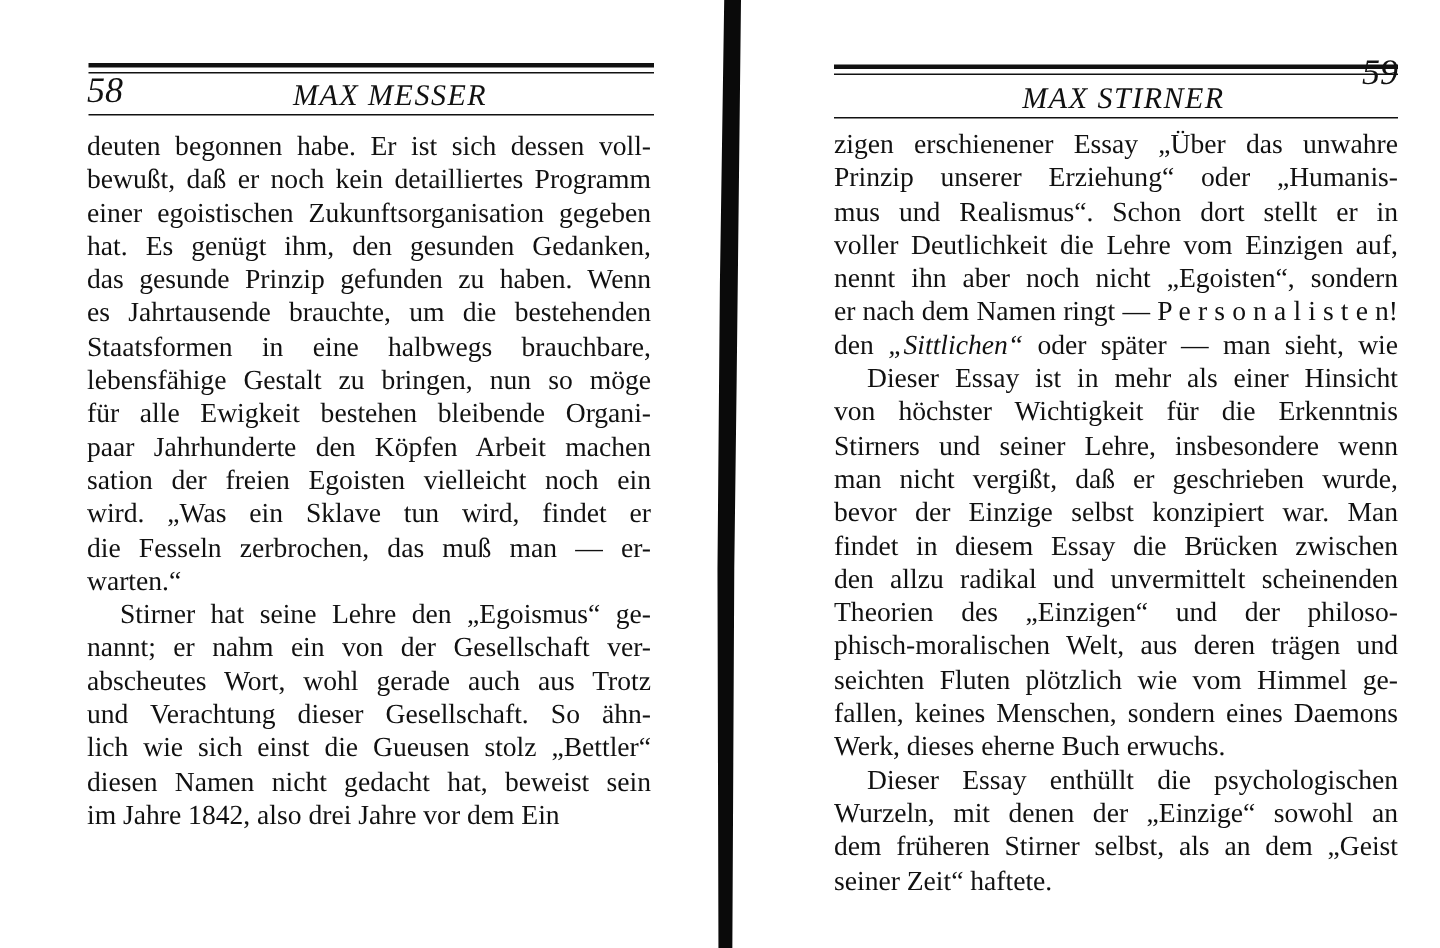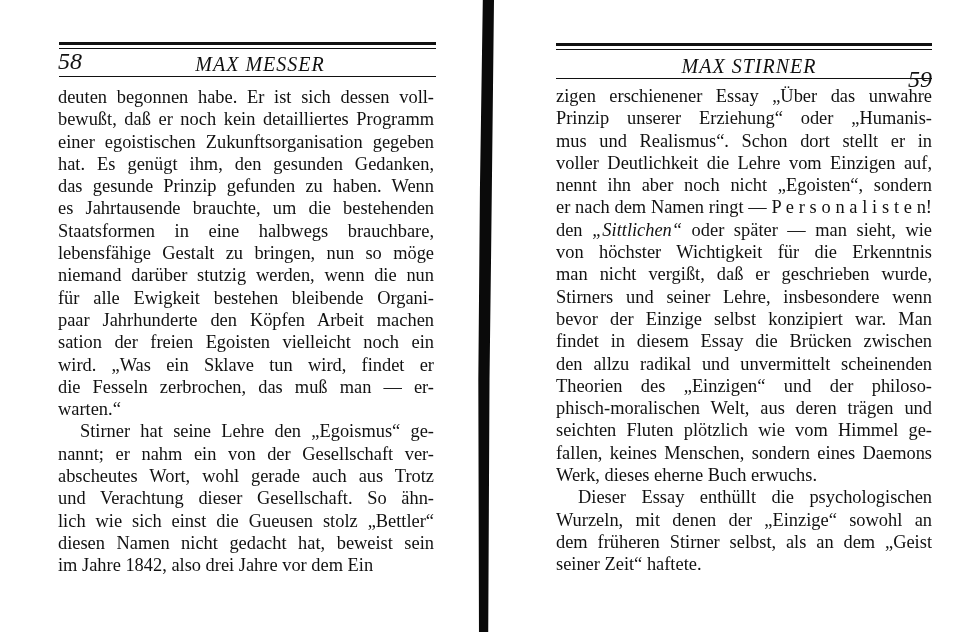--- a/index.html
+++ b/index.html
@@ -43,21 +43,20 @@
   </div>
   <div class="body-text" style="left:58px; top:74px; width:376px;">
     <span class="line">deuten begonnen habe. Er ist sich dessen voll-</span>
     <span class="line">bewußt, daß er noch kein detailliertes Programm</span>
     <span class="line">einer egoistischen Zukunftsorganisation gegeben</span>
     <span class="line">hat. Es genügt ihm, den gesunden Gedanken,</span>
     <span class="line">das gesunde Prinzip gefunden zu haben. Wenn</span>
     <span class="line">es Jahrtausende brauchte, um die bestehenden</span>
     <span class="line">Staatsformen in eine halbwegs brauchbare,</span>
     <span class="line">lebensfähige Gestalt zu bringen, nun so möge</span>
-    <span class="line">niemand darüber stutzig werden, wenn die nun</span>
     <span class="line">für alle Ewigkeit bestehen bleibende Organi-</span>
     <span class="line">paar Jahrhunderte den Köpfen Arbeit machen</span>
     <span class="line">sation der freien Egoisten vielleicht noch ein</span>
     <span class="line">wird. „Was ein Sklave tun wird, findet er</span>
     <span class="line">die Fesseln zerbrochen, das muß man — er-</span>
     <span class="line last">warten.“</span>
     <span class="line indent">Stirner hat seine Lehre den „Egoismus“ ge-</span>
     <span class="line">nannt; er nahm ein von der Gesellschaft ver-</span>
     <span class="line">abscheutes Wort, wohl gerade auch aus Trotz</span>
     <span class="line">und Verachtung dieser Gesellschaft. So ähn-</span>
@@ -67,34 +66,35 @@
   </div>
 </div>
 
 <div class="gutter"></div>
 
 <div class="page page-right">
   <div class="running-head">
     <div class="rule-thick" style="left:62px; top:43px; width:376px;"></div>
     <div class="rule-thin" style="left:62px; top:49px; width:376px;"></div>
     <div class="head-title" style="left:135px; top:55px; width:240px;">MAX STIRNER</div>
-    <div class="head-num" style="left:414px; top:66px;">59</div>
+    <div class="head-num" style="left:414px; top:36px;">59</div>
     <div class="rule-thin" style="left:62px; top:78px; width:376px;"></div>
   </div>
   <div class="body-text" style="left:62px; top:85px; width:376px;">
     <span class="line">zigen erschienener Essay „Über das unwahre</span>
     <span class="line">Prinzip unserer Erziehung“ oder „Humanis-</span>
     <span class="line">mus und Realismus“. Schon dort stellt er in</span>
     <span class="line">voller Deutlichkeit die Lehre vom Einzigen auf,</span>
     <span class="line">nennt ihn aber noch nicht „Egoisten“, sondern</span>
     <span class="line">er nach dem Namen ringt — P e r s o n a l i s t e n!</span>
     <span class="line"><span>den </span><span class="italic">„Sittlichen“</span><span> oder später — man sieht, wie</span></span>
+    <span class="line indent">Dieser Essay ist in mehr als einer Hinsicht</span>
     <span class="line">von höchster Wichtigkeit für die Erkenntnis</span>
+    <span class="line">Stirners und seiner Lehre, insbesondere wenn</span>
     <span class="line">man nicht vergißt, daß er geschrieben wurde,</span>
-    <span class="line">Stirners und seiner Lehre, insbesondere wenn</span>
     <span class="line">bevor der Einzige selbst konzipiert war. Man</span>
     <span class="line">findet in diesem Essay die Brücken zwischen</span>
     <span class="line">den allzu radikal und unvermittelt scheinenden</span>
     <span class="line">Theorien des „Einzigen“ und der philoso-</span>
     <span class="line">phisch-moralischen Welt, aus deren trägen und</span>
     <span class="line">seichten Fluten plötzlich wie vom Himmel ge-</span>
     <span class="line">fallen, keines Menschen, sondern eines Daemons</span>
     <span class="line last">Werk, dieses eherne Buch erwuchs.</span>
     <span class="line indent">Dieser Essay enthüllt die psychologischen</span>
     <span class="line">Wurzeln, mit denen der „Einzige“ sowohl an</span>

